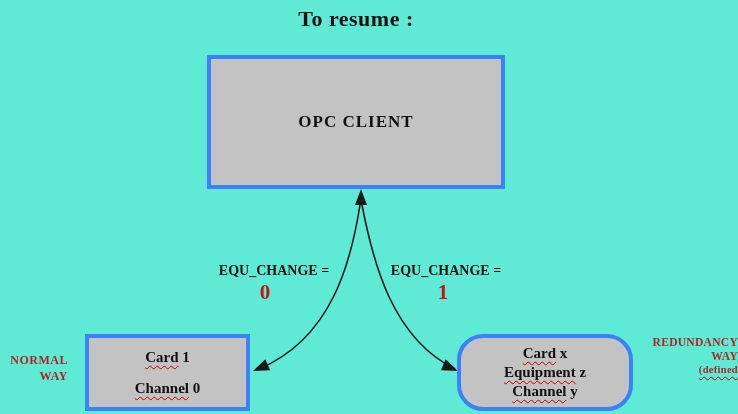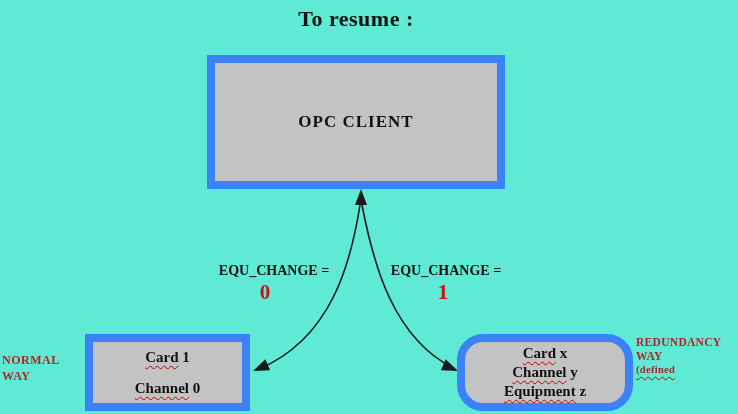--- a/index.html
+++ b/index.html
@@ -16,21 +16,21 @@
     left: 207px; top: 6px; width: 298px;
     text-align: center;
     font-size: 22px;
     font-weight: bold;
     color: #111111;
     letter-spacing: 0.5px;
   }
   .gbox {
     position: absolute;
     background: #c3c3c3;
-    border: 8px solid #3b82f6;
+    border: 4px solid #3b82f6;
     box-sizing: border-box;
     display: flex;
     flex-direction: column;
     align-items: center;
     justify-content: center;
     color: #111111;
     font-weight: bold;
   }
   .opc {
     left: 207px; top: 55px; width: 298px; height: 134px;
@@ -68,21 +68,21 @@
     top: 280px; width: 70px;
     text-align: center;
     font-size: 21px;
     font-weight: bold;
     color: #cc1111;
   }
   .cond-value.left  { left: 230px; }
   .cond-value.right { left: 408px; }
   .caption {
     position: absolute;
-    text-align: left;
+    text-align: right;
     font-weight: bold;
     color: #b22424;
   }
   .caption-left {
     left: 2px; top: 352px; width: 66px;
     font-size: 12px;
     line-height: 16px;
     letter-spacing: 0.5px;
   }
   .caption-right {
@@ -118,22 +118,22 @@
   <div class="cond-label right">EQU_CHANGE =</div>
   <div class="cond-value right">1</div>
 
   <div class="gbox equip equip-left">
     <div><span class="wavy">Card</span><span> 1</span></div>
     <div><span class="wavy">Channel</span><span> 0</span></div>
   </div>
 
   <div class="gbox equip equip-right">
     <div><span class="wavy">Card</span><span> x</span></div>
+    <div><span class="wavy">Equipment</span><span> z</span></div>
     <div><span class="wavy">Channel</span><span> y</span></div>
-    <div><span class="wavy">Equipment</span><span> z</span></div>
   </div>
 
   <div class="caption caption-left">
     <div>NORMAL</div>
     <div>WAY</div>
   </div>
 
   <div class="caption caption-right">
     <div>REDUNDANCY</div>
     <div>WAY</div>

